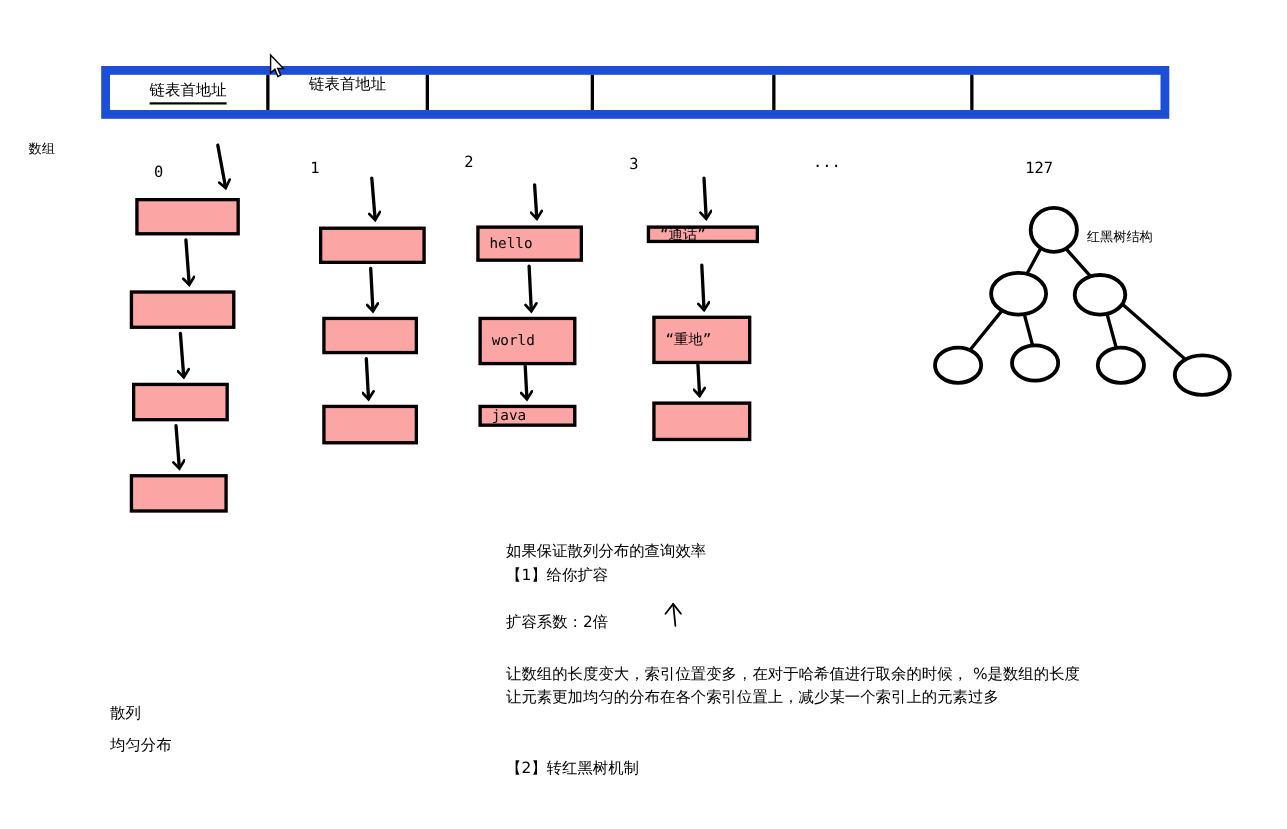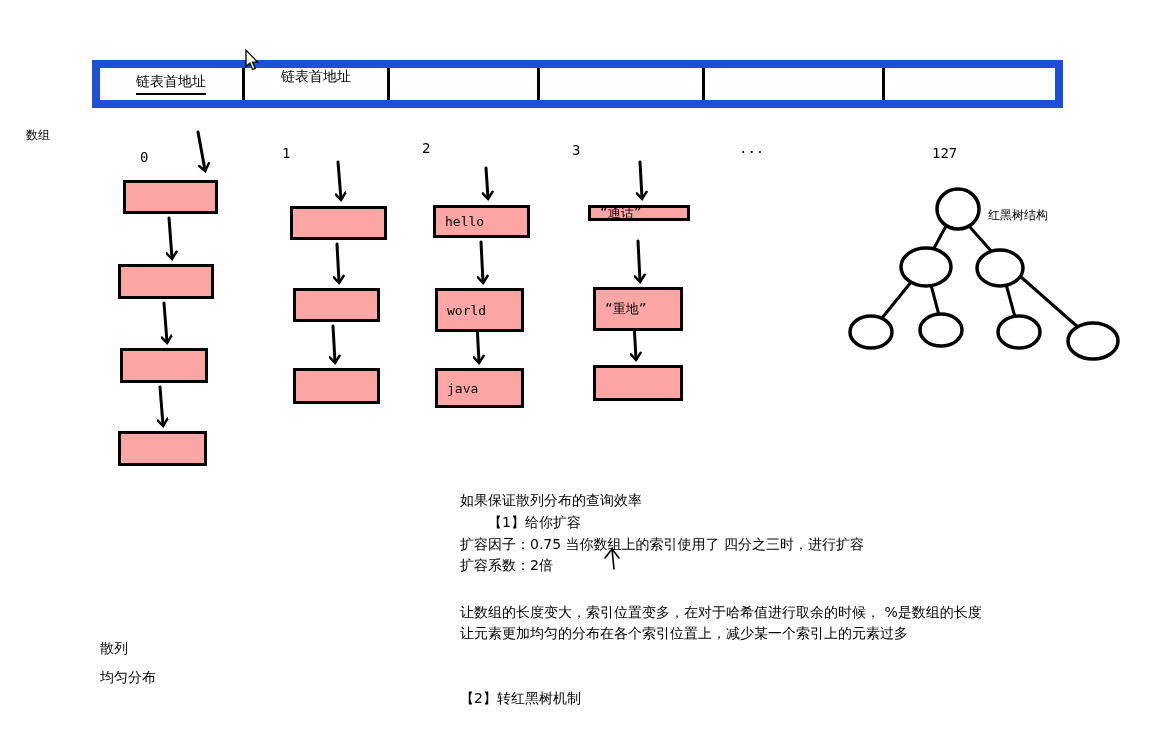--- a/index.html
+++ b/index.html
@@ -110,34 +110,33 @@
   <div class="node" style="left:118px;top:264px;width:96px;height:35px;"></div>
   <div class="node" style="left:120px;top:348px;width:88px;height:35px;"></div>
   <div class="node" style="left:118px;top:431px;width:89px;height:35px;"></div>
 
   <div class="node" style="left:290px;top:206px;width:97px;height:34px;"></div>
   <div class="node" style="left:293px;top:288px;width:87px;height:34px;"></div>
   <div class="node" style="left:293px;top:368px;width:87px;height:36px;"></div>
 
   <div class="node" style="left:433px;top:205px;width:97px;height:33px;">hello</div>
   <div class="node" style="left:435px;top:288px;width:89px;height:44px;">world</div>
-  <div class="node" style="left:435px;top:368px;width:89px;height:40px;text-align:right;">java</div>
+  <div class="node" style="left:435px;top:368px;width:89px;height:20px;text-align:right;">java</div>
 
   <div class="node" style="left:588px;top:205px;width:102px;height:16px;">“通话”</div>
   <div class="node" style="left:593px;top:287px;width:90px;height:44px;">“重地”</div>
   <div class="node" style="left:593px;top:365px;width:90px;height:36px;"></div>
 
   <span class="lbl" style="left:988px;top:207px;">红黑树结构</span>
 
   <span class="txt" style="left:100px;top:640px;">散列</span>
   <span class="txt" style="left:100px;top:657px;margin-top:12px;">均匀分布</span>
 
   <span class="txt" style="left:460px;top:492px;">如果保证散列分布的查询效率</span>
-  <span class="txt" style="left:460px;top:514px;margin-left:28px;">【1】给你扩容</span>
-  <span class="txt" style="left:460px;top:536px;">扩容因子：0.75 当你数组上的索引使用了 四分之三时，进行扩容</span>
+  <span class="txt" style="left:460px;top:514px;">【1】给你扩容</span>
   <span class="txt" style="left:460px;top:557px;text-align:right;">扩容系数：2倍</span>
 
   <span class="txt" style="left:460px;top:625px;">让元素更加均匀的分布在各个索引位置上，减少某一个索引上的元素过多</span>
   <span class="txt" style="left:460px;top:604px;">让数组的长度变大，索引位置变多，在对于哈希值进行取余的时候， %是数组的长度</span>
 
   <span class="txt" style="left:460px;top:690px;">【2】转红黑树机制</span>
 
   <svg class="overlay" width="1170" height="754" viewBox="0 0 1170 754">
     <g transform="translate(246,50)">
       <path d="M0 0 L0 16.5 L3.9 13 L6.6 19.5 L9.2 18.4 L6.5 12.2 L11.7 12.2 Z" fill="#fff" stroke="#000" stroke-width="1.3"></path>

